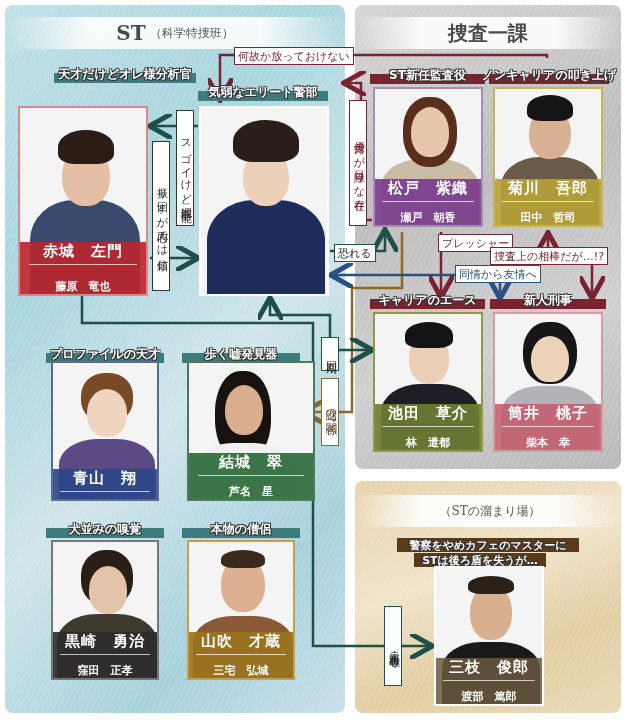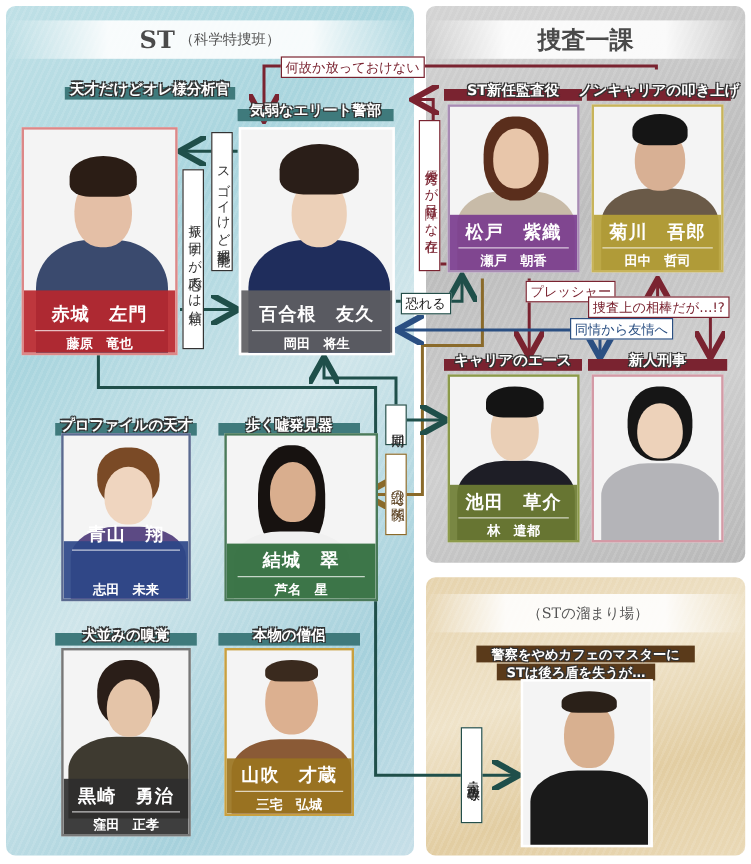--- a/index.html
+++ b/index.html
@@ -46,33 +46,33 @@
   .role.wine { background: linear-gradient(180deg, rgba(0,0,0,0) 0 40%, #7a2330 40% 100%); }
   .role.brown { background: #5a3a1a; height: 14px; font-size: 11px; }
 
   .card { position: absolute; border: 2px solid #fff; background: #f4f4f4; overflow: hidden; }
   .photo { position: absolute; left: 0; right: 0; top: 0; bottom: 0; }
   .head { position: absolute; border-radius: 50% 50% 45% 45%; }
   .hair { position: absolute; border-radius: 50% 50% 30% 30%; }
   .body { position: absolute; border-radius: 40% 40% 0 0; }
   .nameplate {
     position: absolute; left: 0; right: 0; bottom: 0; height: 52px;
-    display: flex; flex-direction: column; align-items: center; justify-content: flex-end;
+    display: flex; flex-direction: column; align-items: center; justify-content: space-between;
     color: #fff; font-family: "DejaVu Serif", serif;
   }
   .nameplate .char { font-size: 15px; font-weight: bold; letter-spacing: 1px; padding-bottom: 3px; border-bottom: 1px solid rgba(255,255,255,0.7); width: 86%; text-align: center; }
   .nameplate .actor { font-size: 11px; font-weight: bold; padding-top: 3px; }
 
   .tag {
     position: absolute; background: #fff; border: 1.5px solid #333; font-size: 11px; color: #333;
     display: flex; align-items: center; justify-content: center; white-space: nowrap; padding: 0 3px;
   }
   .tag.vert { writing-mode: vertical-rl; padding: 3px 0; letter-spacing: 1px; }
   .tag.wine { border-color: #7a2330; color: #7a2330; }
-  .tag.navy { border-color: #2a4f82; color: #2a4f82; margin-left: 20px; }
+  .tag.navy { border-color: #2a4f82; color: #2a4f82; }
   .tag.gold { border-color: #8a6a2a; color: #5a4020; }
   .tag.teal { border-color: #244f4a; color: #222; }
 
   svg.lines { position: absolute; left: 0; top: 0; }
 </style>
 </head>
 <body>
 
 <div class="panel panel-st">
   <div class="panel-title">
@@ -157,24 +157,20 @@
     <div class="actor">藤原　竜也</div>
   </div>
 </div>
 
 <div class="card" style="left:199px; top:106px; width:130px; height:190px;">
   <div class="photo">
     <div class="body" style="left:6px; top:92px; width:118px; height:100px; background:#1f2d5c;"></div>
     <div class="head" style="left:42px; top:40px; width:46px; height:58px; background:#ecd0b8;"></div>
     <div class="hair" style="left:32px; top:12px; width:66px; height:42px; background:#2a1e18;"></div>
   </div>
-  <div class="nameplate" style="background:rgba(94,94,98,0.92);">
-    <div class="char">百合根　友久</div>
-    <div class="actor">岡田　将生</div>
-  </div>
 </div>
 
 <div class="card" style="left:373px; top:87px; width:110px; height:140px; border-color:#a88cb4;">
   <div class="photo">
     <div class="body" style="left:6px; top:70px; width:98px; height:70px; background:#c8bba8;"></div>
     <div class="hair" style="left:28px; top:8px; width:54px; height:70px; background:#5a2e1c; border-radius:45%;"></div>
     <div class="head" style="left:36px; top:18px; width:38px; height:50px; background:#e8c6aa;"></div>
   </div>
   <div class="nameplate" style="background:rgba(122,60,142,0.92); height:46px;">
     <div class="char">松戸　紫織</div>
@@ -205,47 +201,51 @@
     <div class="actor">林　遣都</div>
   </div>
 </div>
 
 <div class="card" style="left:493px; top:312px; width:110px; height:140px; border-color:#d49aa6;">
   <div class="photo">
     <div class="body" style="left:6px; top:72px; width:98px; height:68px; background:#b4b4b8;"></div>
     <div class="hair" style="left:28px; top:8px; width:54px; height:62px; background:#161616; border-radius:45%;"></div>
     <div class="head" style="left:36px; top:22px; width:38px; height:46px; background:#edd2ba;"></div>
   </div>
+  <div class="nameplate" style="background:rgba(196,92,108,0.88); height:46px;">
+    <div class="char">筒井　桃子</div>
+    <div class="actor">柴本　幸</div>
+  </div>
 </div>
 
 <div class="card" style="left:51px; top:361px; width:108px; height:140px; border-color:#5a6a90;">
   <div class="photo">
     <div class="body" style="left:6px; top:76px; width:96px; height:64px; background:#5c4a84;"></div>
     <div class="hair" style="left:28px; top:10px; width:52px; height:50px; background:#7a4a26; border-radius:45%;"></div>
     <div class="head" style="left:34px; top:26px; width:40px; height:48px; background:#efd5bf;"></div>
   </div>
-  <div class="nameplate" style="background:rgba(44,70,136,0.92); height:48px;gap:22px;">
+  <div class="nameplate" style="background:rgba(44,70,136,0.92); height:30px;gap:22px;">
     <div class="char">青山　翔</div>
     <div class="actor">志田　未来</div>
   </div>
 </div>
 
 <div class="card" style="left:187px; top:361px; width:128px; height:140px; border-color:#4a7a5a;">
   <div class="photo">
     <div class="hair" style="left:26px; top:8px; width:56px; height:90px; background:#171210; border-radius:45%;"></div>
     <div class="body" style="left:6px; top:80px; width:96px; height:60px; background:#f0f0f0;"></div>
     <div class="head" style="left:36px; top:22px; width:38px; height:50px; background:#d9ae8e;"></div>
   </div>
   <div class="nameplate" style="background:rgba(44,106,58,0.92); height:46px;">
     <div class="char">結城　翠</div>
     <div class="actor">芦名　星</div>
   </div>
 </div>
 
-<div class="card" style="left:51px; top:540px; width:108px; height:157px; border-color:#777;">
+<div class="card" style="left:51px; top:540px; width:108px; height:140px; border-color:#777;">
   <div class="photo">
     <div class="body" style="left:4px; top:72px; width:100px; height:68px; background:#3e3a30;"></div>
     <div class="hair" style="left:28px; top:8px; width:52px; height:56px; background:#2a1e18; border-radius:45%;"></div>
     <div class="head" style="left:36px; top:24px; width:38px; height:48px; background:#e4c4a8;"></div>
   </div>
   <div class="nameplate" style="background:rgba(46,46,46,0.92); height:46px;">
     <div class="char">黒崎　勇治</div>
     <div class="actor">窪田　正孝</div>
   </div>
 </div>
@@ -260,20 +260,24 @@
     <div class="char">山吹　才蔵</div>
     <div class="actor">三宅　弘城</div>
   </div>
 </div>
 
 <div class="card" style="left:434px; top:566px; width:110px; height:140px; border-color:#fff;">
   <div class="photo">
     <div class="body" style="left:6px; top:74px; width:98px; height:66px; background:#1a1a1a;"></div>
     <div class="head" style="left:34px; top:16px; width:42px; height:56px; background:#d8b090;"></div>
     <div class="hair" style="left:32px; top:8px; width:46px; height:18px; background:#2a2018;"></div>
+  </div>
+  <div class="nameplate" style="background:rgba(107,90,62,0.85); height:46px;">
+    <div class="char">三枝　俊郎</div>
+    <div class="actor">渡部　篤郎</div>
   </div>
 </div>
 
 <div class="tag wine" style="left:234px; top:47px; height:18px;">何故か放っておけない</div>
 <div class="tag vert" style="left:176px; top:110px; width:18px; height:116px;">スゴイけど理解不能</div>
 <div class="tag vert" style="left:152px; top:141px; width:18px; height:150px; font-size:11px;">振り回すが内心では信頼</div>
 <div class="tag vert wine" style="left:349px; top:100px; width:18px; height:126px;">優秀だが目障りな存在</div>
 <div class="tag teal" style="left:334px; top:244px; height:18px;">恐れる</div>
 <div class="tag wine" style="left:413px; top:234px; height:18px;margin-left:25px;">プレッシャー</div>
 <div class="tag wine" style="left:490px; top:247px; height:18px;">捜査上の相棒だが…!?</div>

